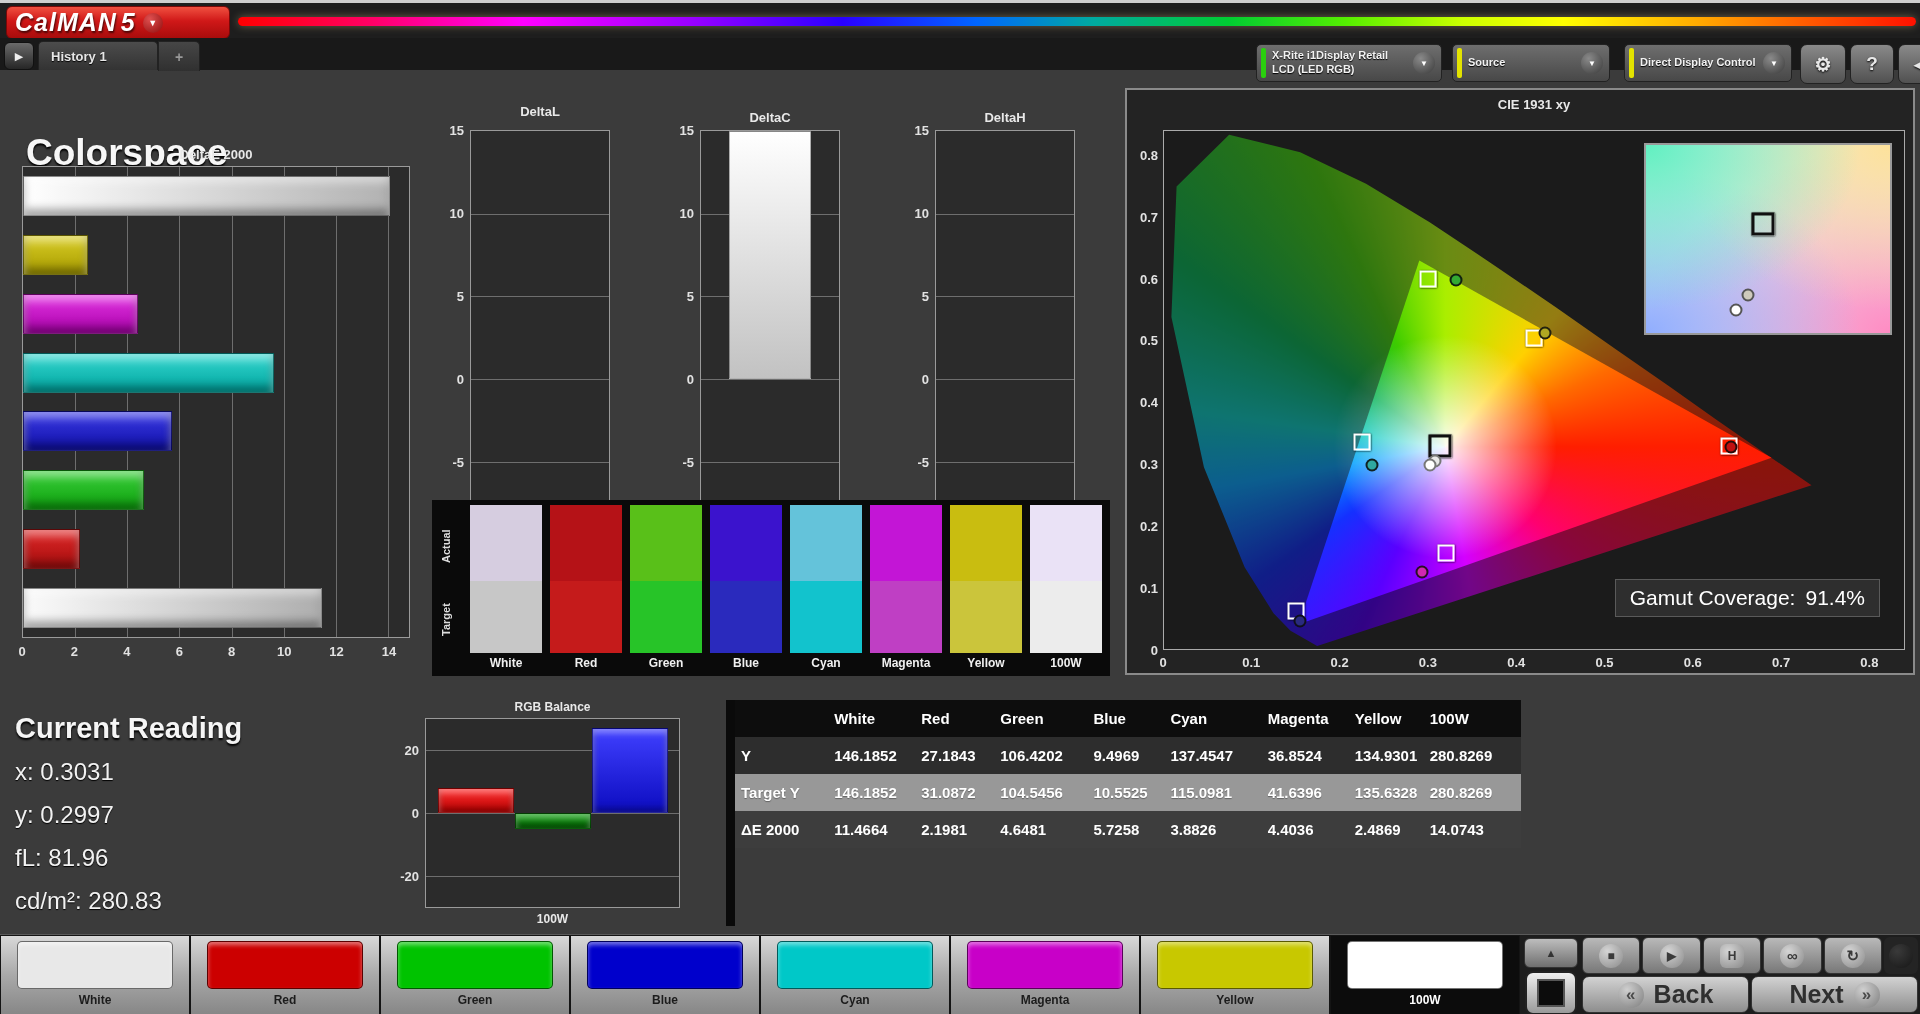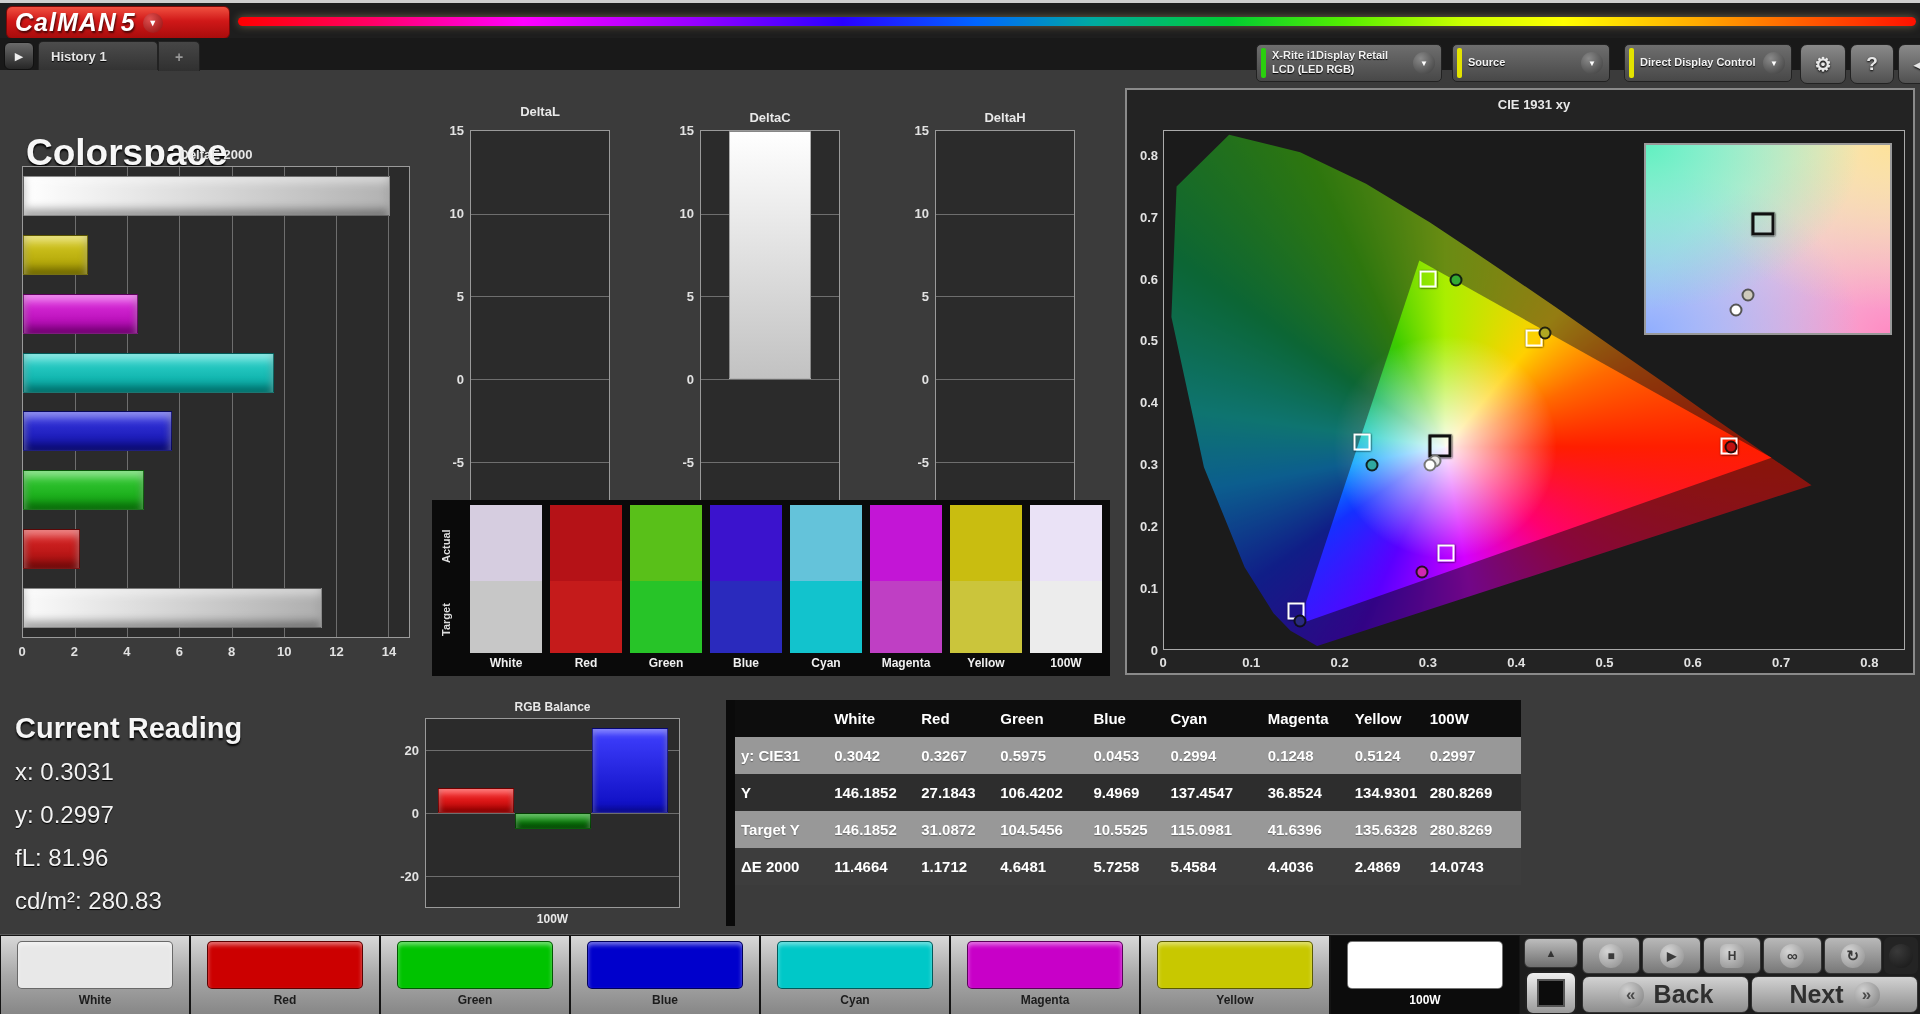--- a/index.html
+++ b/index.html
@@ -372,20 +372,24 @@
     <div class="mk-c" style="background: rgb(208, 40, 176); left: 34.881%; top: 85.119%;"></div>
     <div class="mk-c" style="background: rgb(42, 42, 128); left: 18.3333%; top: 94.6429%;"></div>
     <div class="mk-c" style="background: rgb(192, 16, 16); left: 76.6667%; top: 61.0714%;"></div>
     <div class="mk-c" style="border-color: rgb(119, 119, 119); background: rgb(232, 232, 232); left: 36.6667%; top: 63.6905%;"></div>
     <div class="mk-c" style="border-color: rgb(119, 119, 119); background: rgb(255, 255, 255); left: 35.9524%; top: 64.4048%;"></div>
     <div class="cie-inset">
       <div class="mk-sq mk-sq-white" style="left:48%;top:42%;background:transparent;"></div>
       <div class="mk-c" style="left:42%;top:80%;background:#cfcabc;border-color:#555;"></div>
       <div class="mk-c" style="left:37%;top:88%;background:#ffffff;border-color:#555;"></div>
     </div>
+    <div class="gamut-box">
+      <span>Gamut Coverage:</span>
+      <span>91.4%</span>
+    </div>
   </div>
   <div class="abs" style="left:1163px;top:655px;width:742px;height:18px;">
     <span class="tick" style="left:0%;transform:translateX(-50%)">0</span>
     <span class="tick" style="left:11.9%;transform:translateX(-50%)">0.1</span>
     <span class="tick" style="left:23.8%;transform:translateX(-50%)">0.2</span>
     <span class="tick" style="left:35.7%;transform:translateX(-50%)">0.3</span>
     <span class="tick" style="left:47.6%;transform:translateX(-50%)">0.4</span>
     <span class="tick" style="left:59.5%;transform:translateX(-50%)">0.5</span>
     <span class="tick" style="left:71.4%;transform:translateX(-50%)">0.6</span>
     <span class="tick" style="left:83.3%;transform:translateX(-50%)">0.7</span>
@@ -431,31 +435,20 @@
         <tr class="hdr">
       <th></th>
           <th>White</th>
           <th>Red</th>
       <th>Green</th>
           <th>Blue</th>
           <th>Cyan</th>
       <th>Magenta</th>
           <th>Yellow</th>
           <th>100W</th>
-    </tr>
-    <tr class="r-light">
-      <td>y: CIE31</td>
-          <td>0.3042</td>
-          <td>0.3267</td>
-      <td>0.5975</td>
-          <td>0.0453</td>
-          <td>0.2994</td>
-      <td>0.1248</td>
-          <td>0.5124</td>
-          <td>0.2997</td>
     </tr>
     <tr class="r-dark2">
       <td>Y</td>
           <td>146.1852</td>
           <td>27.1843</td>
       <td>106.4202</td>
           <td>9.4969</td>
           <td>137.4547</td>
       <td>36.8524</td>
           <td>134.9301</td>
@@ -468,24 +461,24 @@
       <td>104.5456</td>
           <td>10.5525</td>
           <td>115.0981</td>
       <td>41.6396</td>
           <td>135.6328</td>
           <td>280.8269</td>
     </tr>
     <tr class="r-dark3">
       <td>ΔE 2000</td>
           <td>11.4664</td>
-          <td>1.1712</td>
+          <td>2.1981</td>
       <td>4.6481</td>
           <td>5.7258</td>
-          <td>5.4584</td>
+          <td>3.8826</td>
       <td>4.4036</td>
           <td>2.4869</td>
           <td>14.0743</td>
     </tr>
   </tbody>
     </table>
 
   <div class="abs bottom">
     <div class="cbtn">
       <div class="sw" style="background: rgb(232, 232, 232);"></div>

